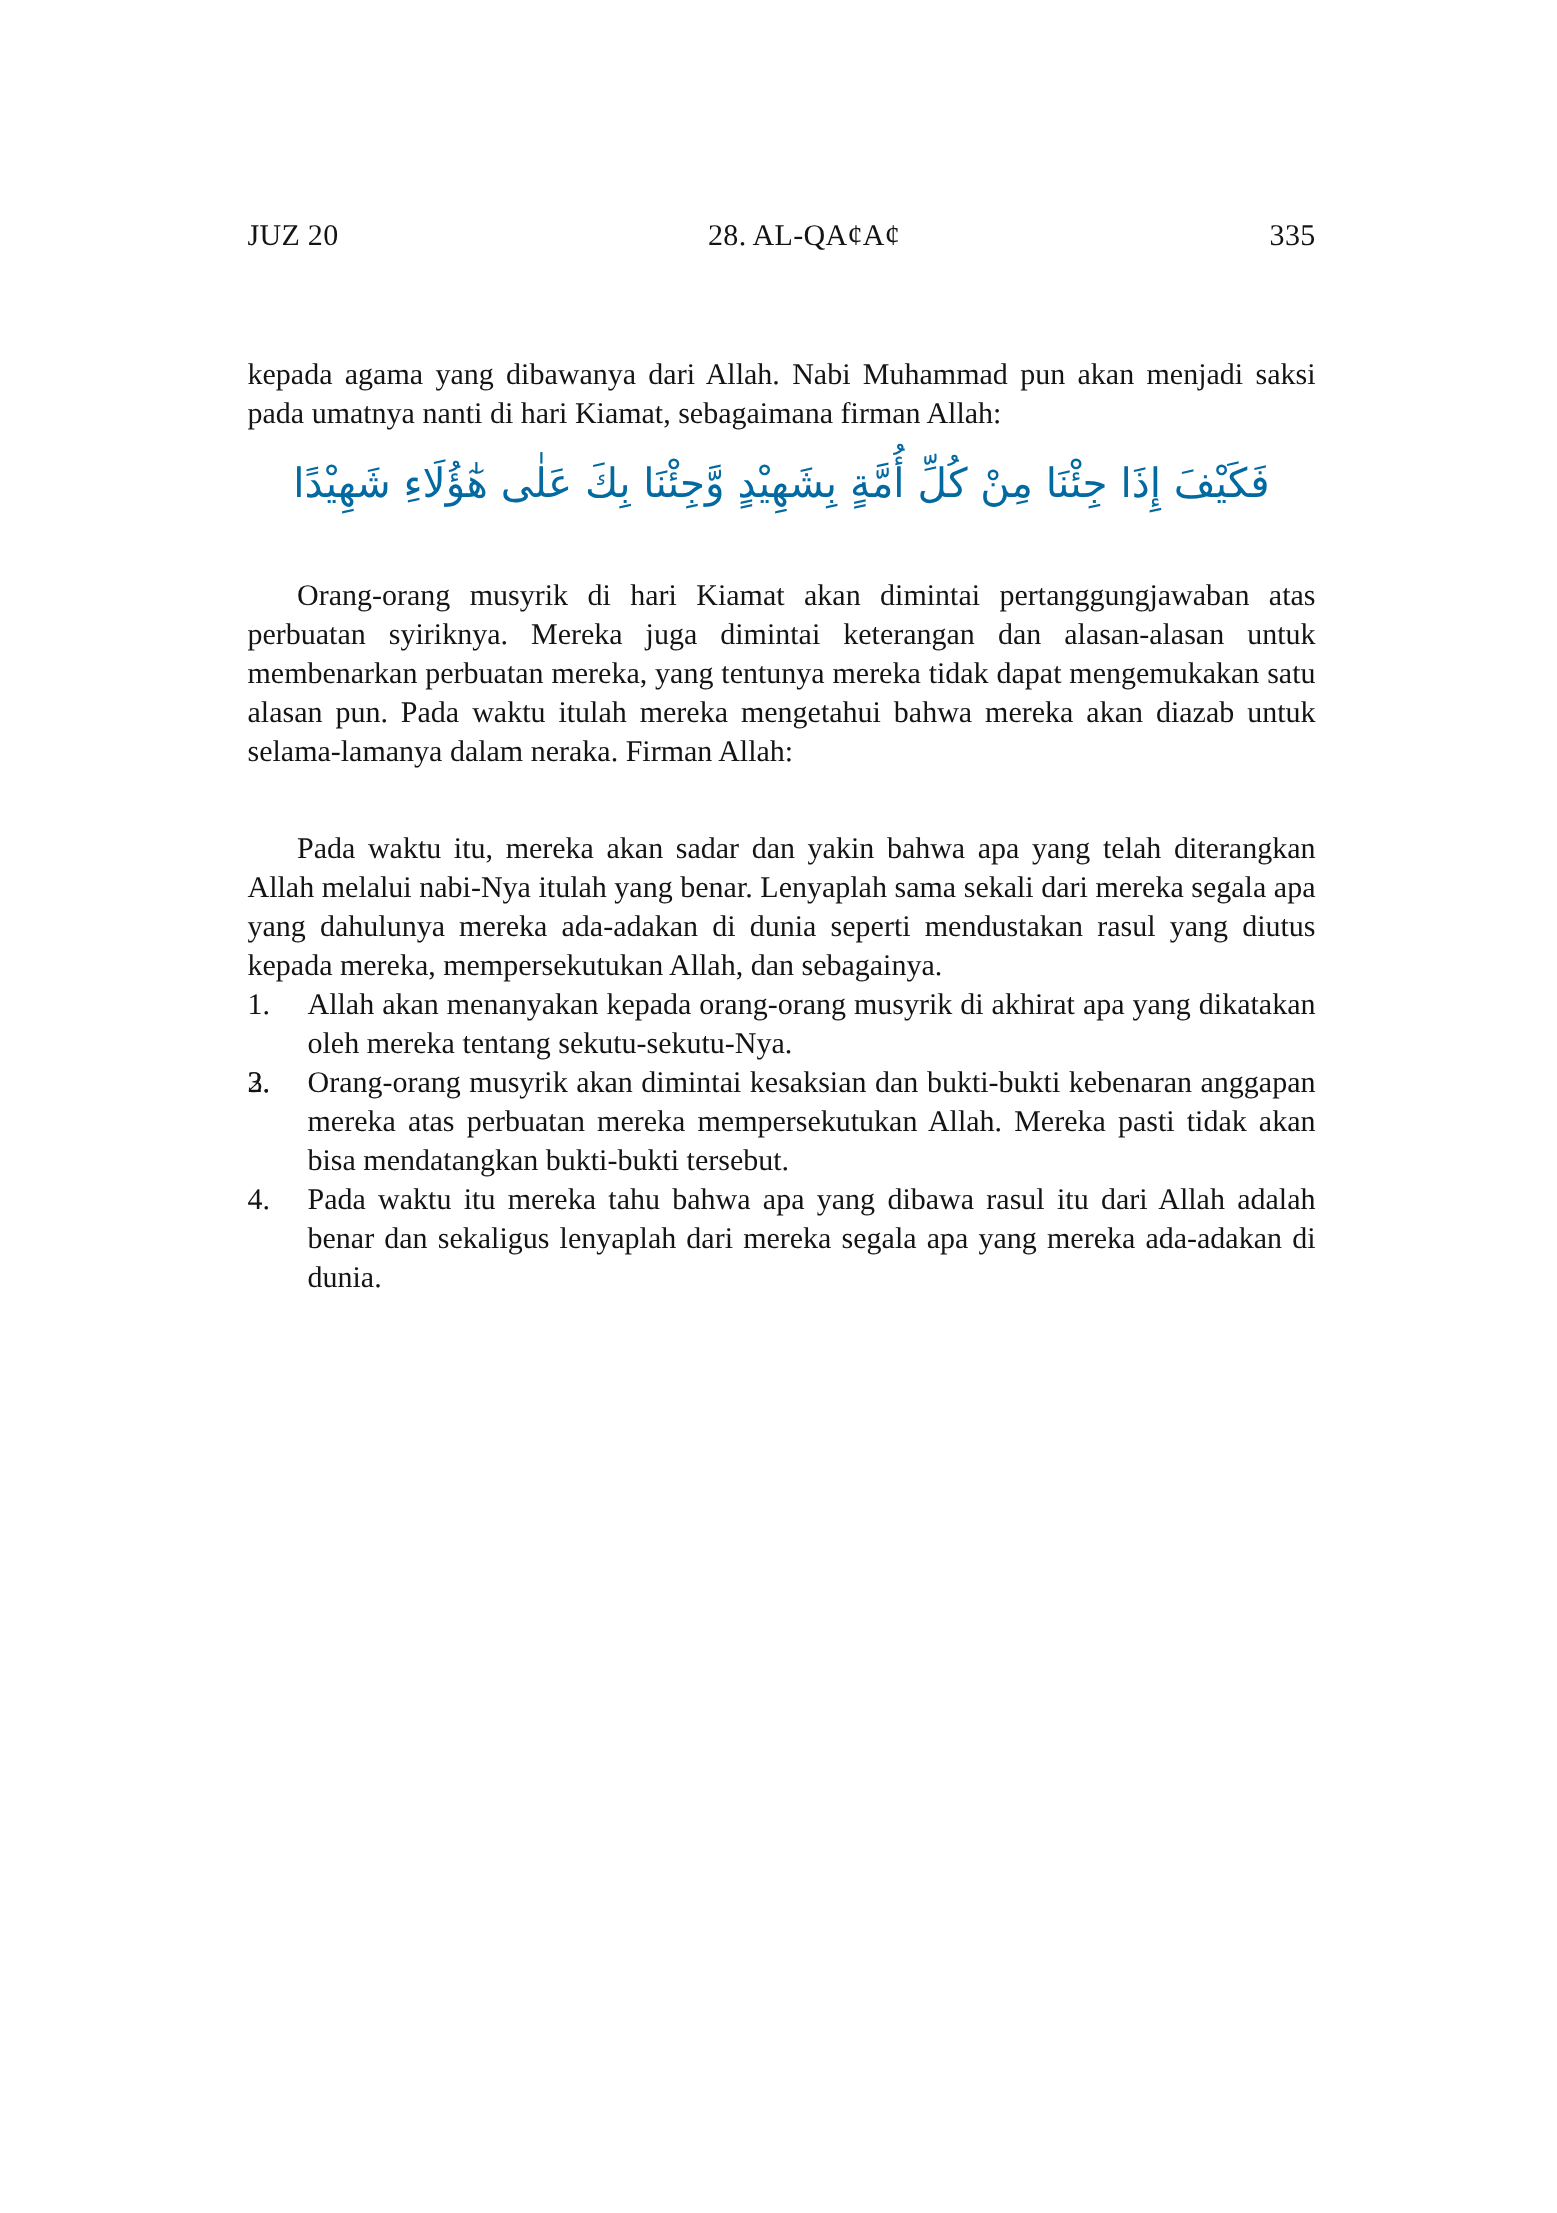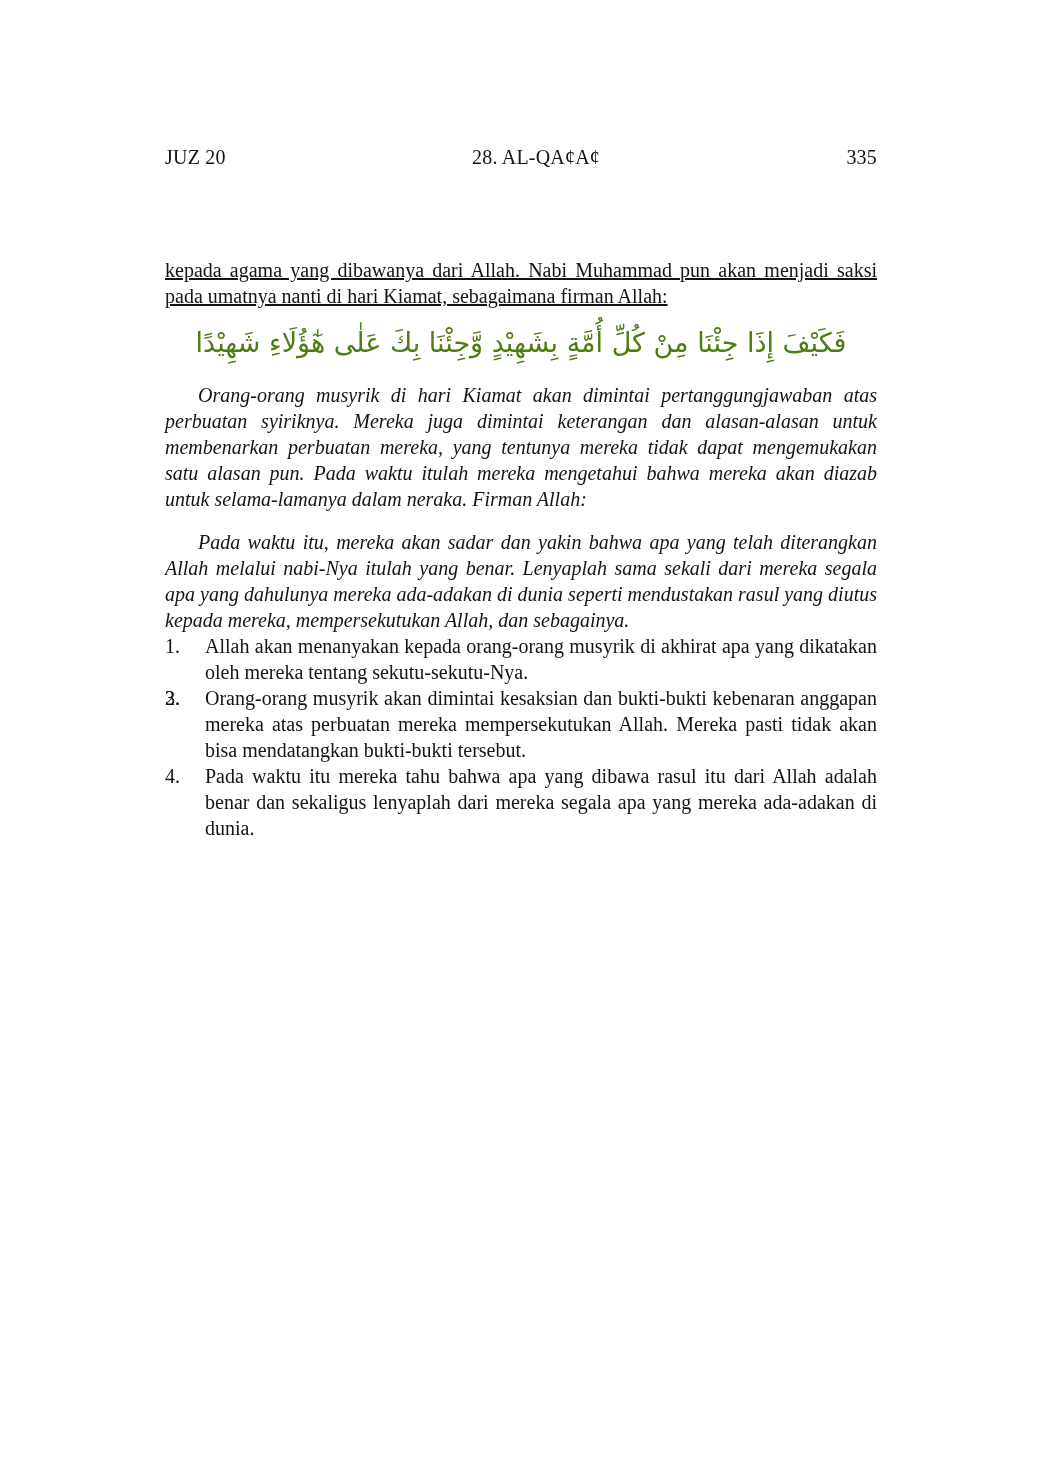--- a/index.html
+++ b/index.html
@@ -32,34 +32,34 @@
   }
   .header .h-center { text-align: left; }
   .header .h-right  { }
 
   .para {
     font-size: 20px;
     line-height: 26px;
     text-align: justify;
     margin: 0;
   }
-  .first-block { margin-top: 88px; text-decoration: underline; }
-  .block-gap   { margin-top: 17px; font-style: italic; }
+  .first-block { margin-top: 68px; }
+  .block-gap   { margin-top: 39px; }
   .indent      { text-indent: 33px; }
 
   .arabic {
     direction: rtl;
     unicode-bidi: embed;
     text-align: center;
     font-family: "DejaVu Sans", sans-serif;
     font-size: 27px;
     line-height: 44px;
     margin-top: 12px;
     margin-bottom: 10px;
-    color: #4d7c0f;
+    color: #0369a1;
   }
 
   .translation {
     font-size: 20px;
     line-height: 26px;
     text-align: justify;
     margin: 0;
   }
   .translation .it { font-style: italic; }
   .translation .ref { font-style: normal; }

